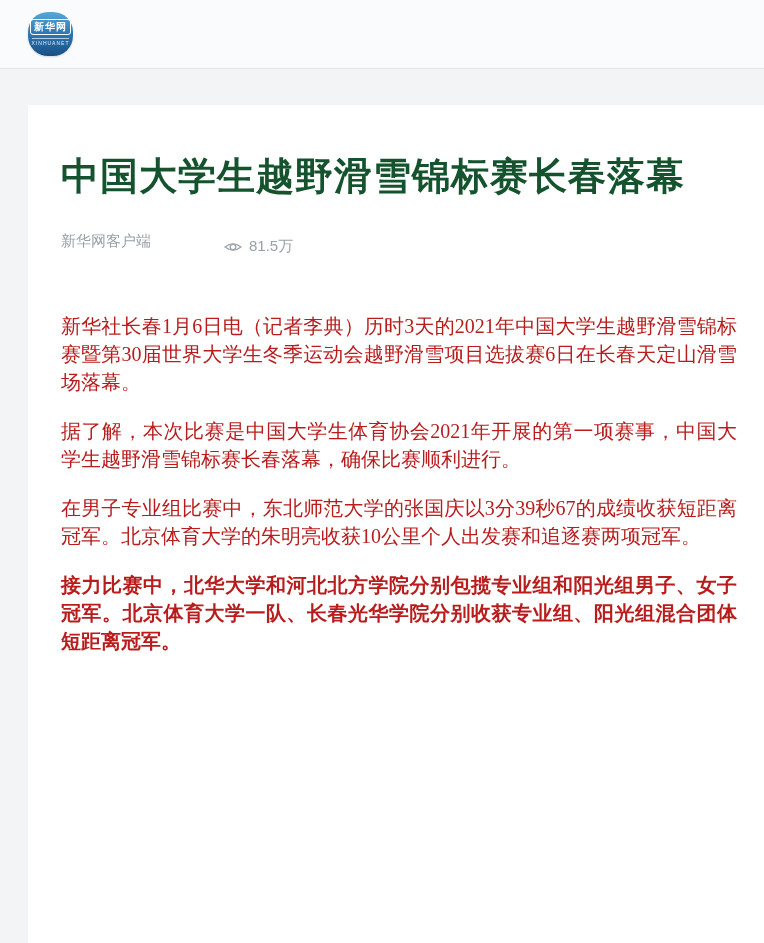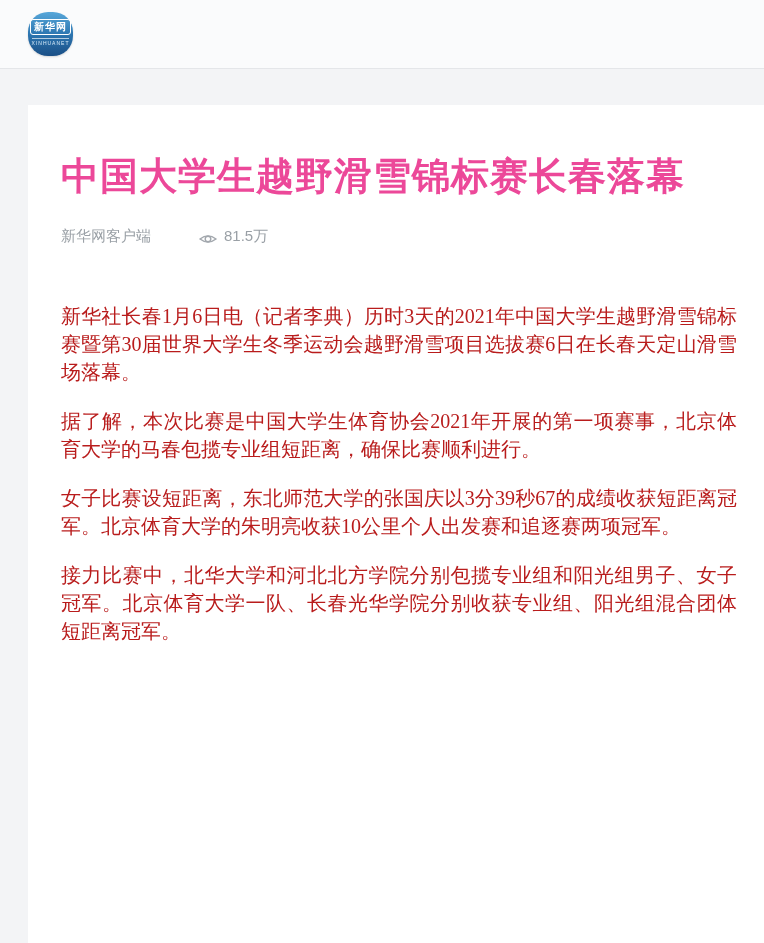--- a/index.html
+++ b/index.html
@@ -41,39 +41,39 @@
     text-decoration:none;cursor:pointer;
     font-family:"DejaVu Sans","Liberation Sans",sans-serif;
   }
   
   .card{
     margin:36px 0 0 28px;width:736px;min-height:838px;
     background:#ffffff;padding:46px 27px 40px 33px;
   }
   .title{
     font-family:"Liberation Serif","DejaVu Serif",serif;
-    font-size:38px;font-weight:700;color:#ec4899;
+    font-size:38px;font-weight:700;color:#14532d;
     line-height:1.35;letter-spacing:1px;
   }
   .byline{
     margin-top:25px;display:flex;align-items:center;
-    font-size:15px;color:#9aa0a6;
+    font-size:15px;color:#9aa0a6;gap:25px;
   }
   .source{cursor:pointer;}
-  .views{margin-left:48px;display:inline-flex;align-items:flex-end;}
+  .views{margin-left:48px;display:inline-flex;align-items:center;margin-top:10px;}
   .eye{margin-right:7px;display:inline-block;}
   .views-num{color:#9aa0a6;}
   
   .content{margin-top:56px;}
   .para{
     font-family:"Liberation Serif","DejaVu Serif",serif;
     font-size:20px;line-height:28px;color:#b91c1c;
     text-align:justify;margin-bottom:21px;
   }
-  .para:last-child{margin-bottom:7px;}
+  .para:last-child{margin-bottom:7px;font-weight:bold;}
 </style>
 </head>
 <body>
 
 <header class="topbar">
   <a class="logo">
     <span class="logo-box">新华网</span>
     <span class="logo-sub">XINHUANET</span>
   </a>
 </header>
@@ -87,17 +87,17 @@
       <svg class="eye" width="18" height="14" viewBox="0 0 18 14" fill="none" stroke="#a2a7ad" stroke-width="1.4">
         <path d="M1 7 Q 9 0.8 17 7 Q 9 13.2 1 7 Z"></path>
         <circle cx="9" cy="7" r="2.8"></circle>
       </svg>
       <span class="views-num">81.5万</span>
     </span>
   </div>
 
   <article class="content">
       <p class="para">新华社长春1月6日电（记者李典）历时3天的2021年中国大学生越野滑雪锦标赛暨第30届世界大学生冬季运动会越野滑雪项目选拔赛6日在长春天定山滑雪场落幕。</p>
-      <p class="para">据了解，本次比赛是中国大学生体育协会2021年开展的第一项赛事，北京体育大学的马春包揽专业组短距离，确保比赛顺利进行。</p>
-      <p class="para">女子比赛设短距离，东北师范大学的张国庆以3分39秒67的成绩收获短距离冠军。北京体育大学的朱明亮收获10公里个人出发赛和追逐赛两项冠军。</p>
+      <p class="para">据了解，本次比赛是中国大学生体育协会2021年开展的第一项赛事，中国大学生越野滑雪锦标赛长春落幕，确保比赛顺利进行。</p>
+      <p class="para">在男子专业组比赛中，东北师范大学的张国庆以3分39秒67的成绩收获短距离冠军。北京体育大学的朱明亮收获10公里个人出发赛和追逐赛两项冠军。</p>
       <p class="para">接力比赛中，北华大学和河北北方学院分别包揽专业组和阳光组男子、女子冠军。北京体育大学一队、长春光华学院分别收获专业组、阳光组混合团体短距离冠军。</p>
     </article>
 </main>
 
 </body></html>

